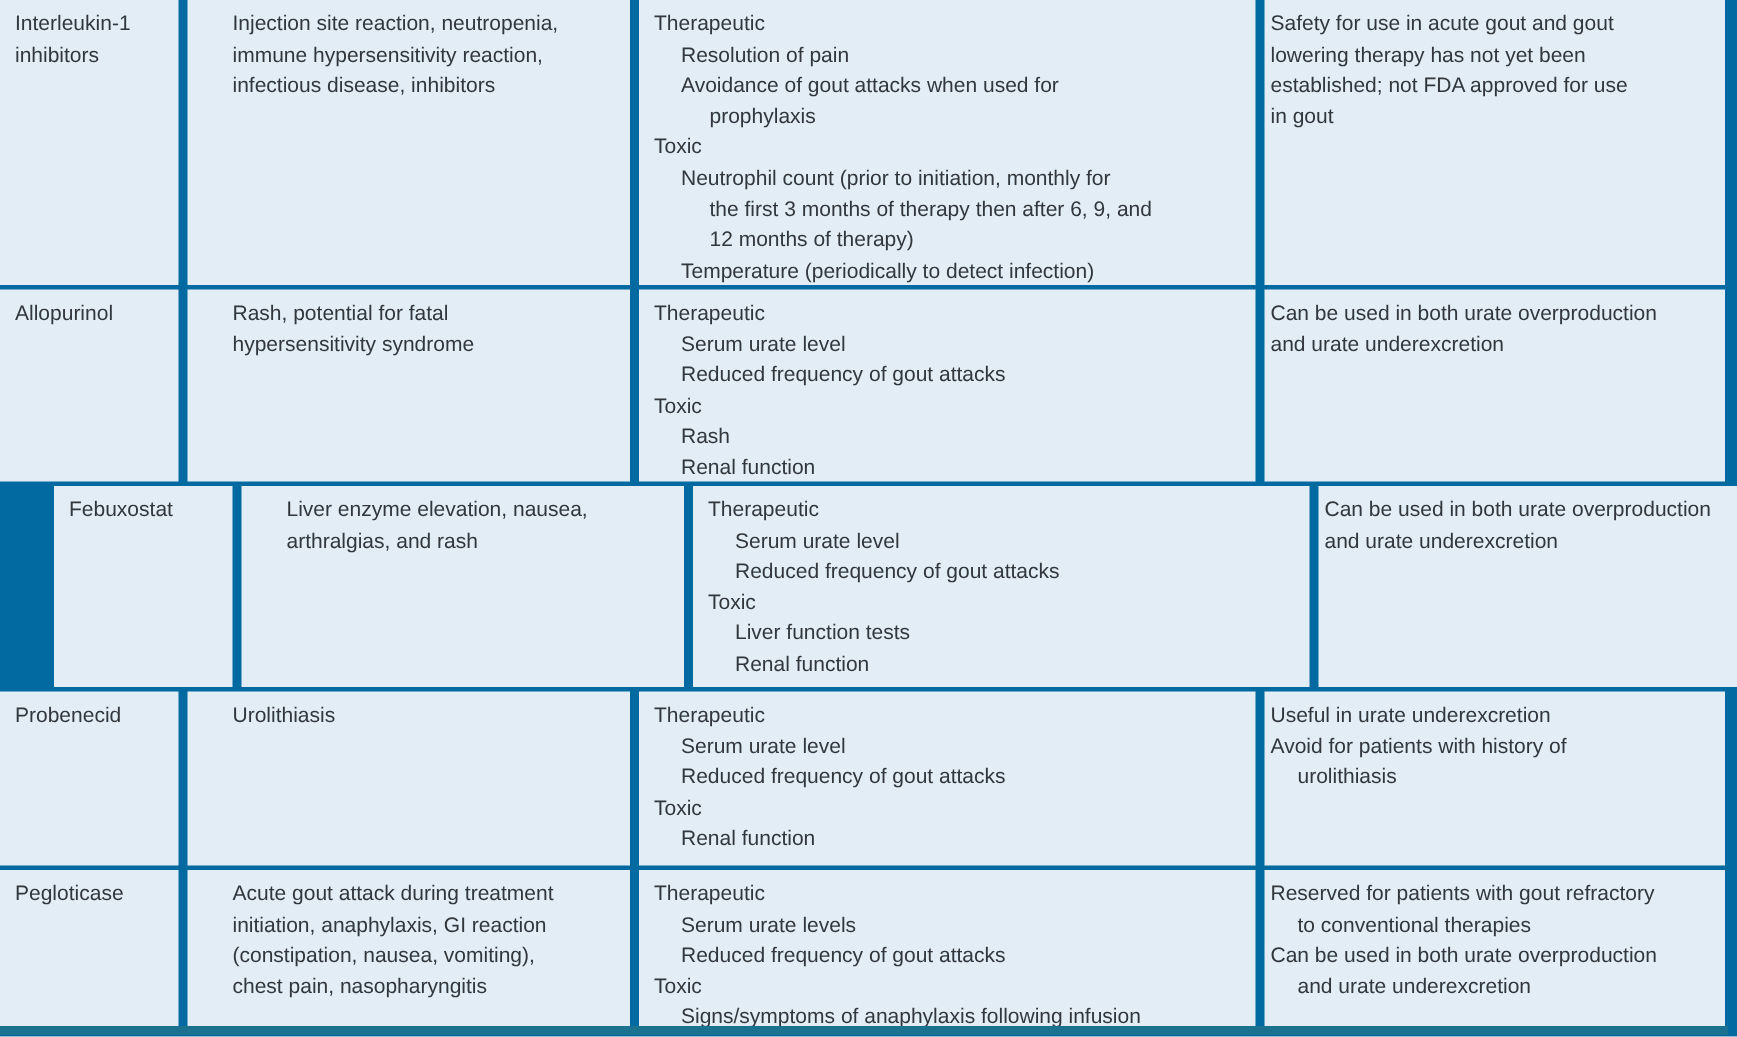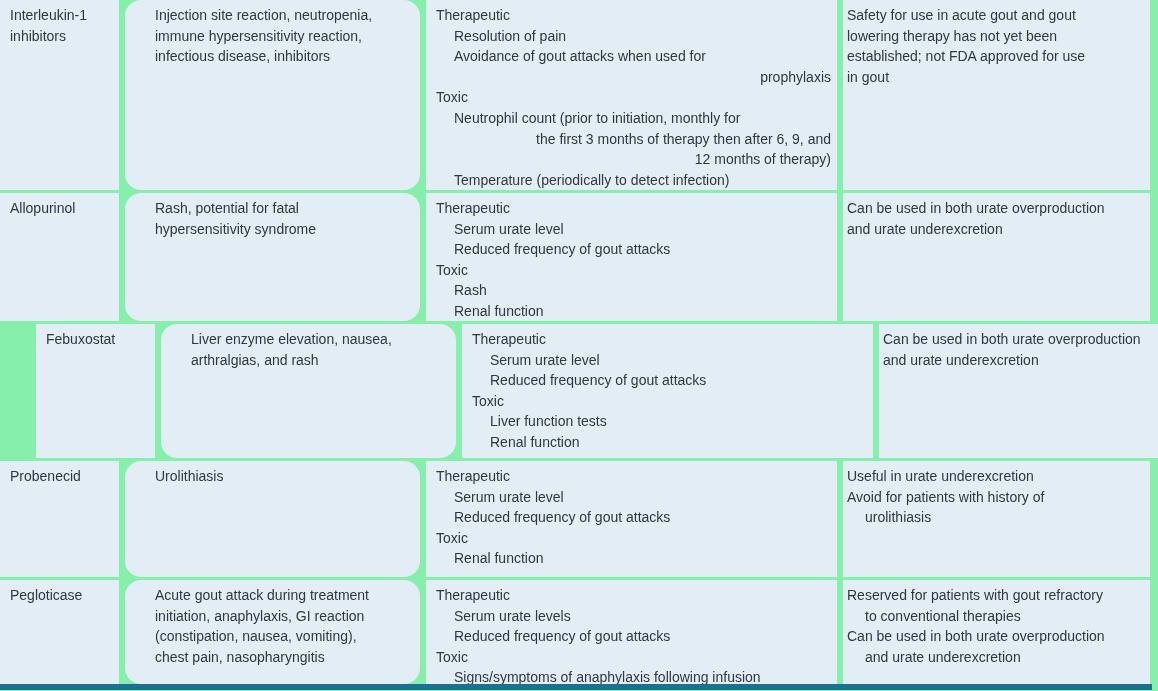--- a/index.html
+++ b/index.html
@@ -12,21 +12,21 @@
     margin: 0;
     padding: 0;
     background: #ffffff;
     font-family: "Liberation Sans", "DejaVu Sans", sans-serif;
     color: var(--text);
   }
   .page {
     position: relative;
     width: 1158px;
     height: 691px;
-    background: #86efac;
+    background: #0369a1;
     overflow: hidden;
   }
   .t-rows { width: 1152px; }
   .t-row {
     display: grid;
     grid-template-columns: 119px 295px 411px 307px;
     column-gap: 6px;
     margin-bottom: 3px;
   }
   .t-row:nth-child(1) { height: 190px; }
@@ -35,27 +35,27 @@
   .t-row:nth-child(4) { height: 116px; }
   .t-row:nth-child(5) { height: 104px; margin-bottom: 0; }
   .cell {
     background: var(--cell_bg);
     padding-top: 5px;
     font-size: 14px;
     line-height: 20.6px;
     overflow: hidden;
   }
   .cell.c1 { padding-left: 10px; padding-right: 4px; }
-  .cell.c2 { padding-left: 30px; padding-right: 6px; border-radius: 16px; }
+  .cell.c2 { padding-left: 30px; padding-right: 6px; }
   .cell.c3 { padding-left: 10px; padding-right: 6px; }
   .cell.c4 { padding-left: 4px;  padding-right: 4px; }
   .line { white-space: nowrap; }
   .lvl0 { padding-left: 0; }
   .lvl1 { padding-left: 18px; }
-  .lvl2 { padding-left: 37px; text-align: right; }
+  .lvl2 { padding-left: 37px; }
   .bottom-bar {
     width: 1152px;
     height: 6px;
     background: var(--bar);
   }
 </style>
 </head>
 <body>
 
 <div class="page">

